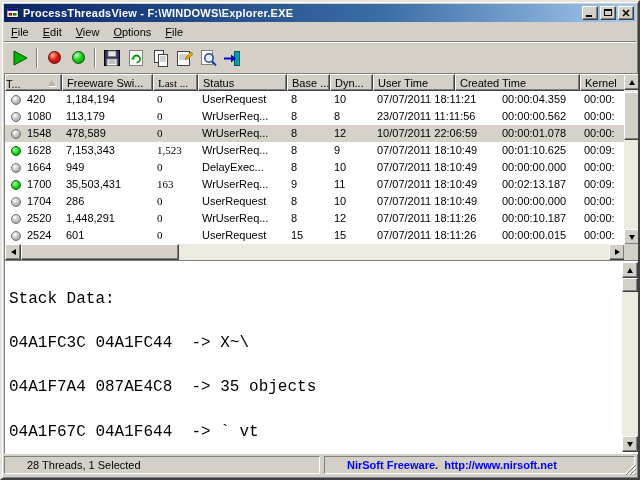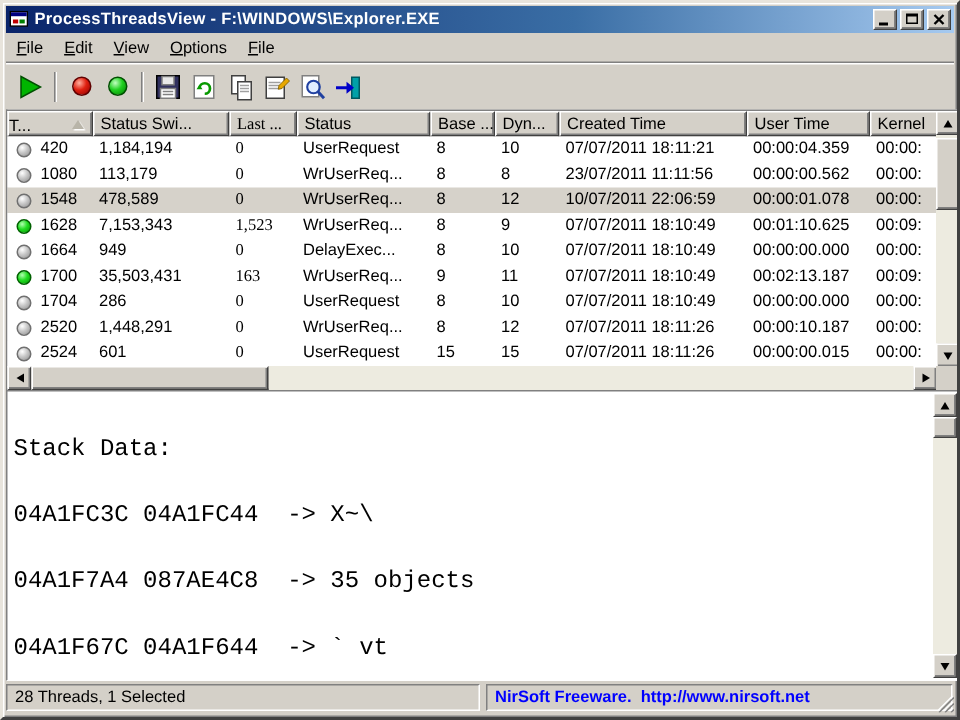--- a/index.html
+++ b/index.html
@@ -91,21 +91,21 @@
   }
   .stacktext{
     position:absolute;inset:1px 17px 1px 4px;overflow:hidden;
     font-family:"Liberation Mono","DejaVu Sans Mono",monospace;font-size:16px;line-height:14.8px;
     white-space:pre;
   }
   .stack-vscroll{position:absolute;top:1px;right:1px;width:16px;bottom:1px;}
   
   .statusbar{position:absolute;left:2px;right:2px;bottom:2px;height:23px;}
   .spanel{
-    position:absolute;top:3px;height:18px;padding:2px 0 0 5px;overflow:hidden;white-space:pre;
+    position:absolute;top:3px;height:18px;padding:2px 0 0 22px;overflow:hidden;white-space:pre;
     border:1px solid;border-color:#808080 #fff #fff #808080;
   }
   .spanel.left{left:0;width:316px;}
   .spanel.right{left:320px;width:311px;color:#0000FF;font-weight:bold;}
   .grip{position:absolute;right:0;bottom:1px;width:13px;height:13px;}
 </style>
 </head>
 <body>
 
 <div class="window">
@@ -204,27 +204,27 @@
       </svg>
     </div>
   </div>
 
   <div class="listview">
     <div class="lheader">
       <div class="hc c0">
           <span>T...</span>
           <span class="sort-arrow"></span>
         </div>
-      <div class="hc c1">Status Swi...</div>
+      <div class="hc c1">Freeware Swi...</div>
       <div class="hc c2">Last ...</div>
       <div class="hc c3">Status</div>
       <div class="hc c4">Base ...</div>
       <div class="hc c5">Dyn...</div>
+      <div class="hc c7">User Time</div>
       <div class="hc c6">Created Time</div>
-      <div class="hc c7">User Time</div>
       <div class="hc c8">Kernel</div>
     </div>
     <div class="lrows">
 
       <div class="lrow">
         <span class="c c0">
             <i class="dot gray"></i>
             <span>420</span>
           </span>
         <span class="c c1">1,184,194</span>

